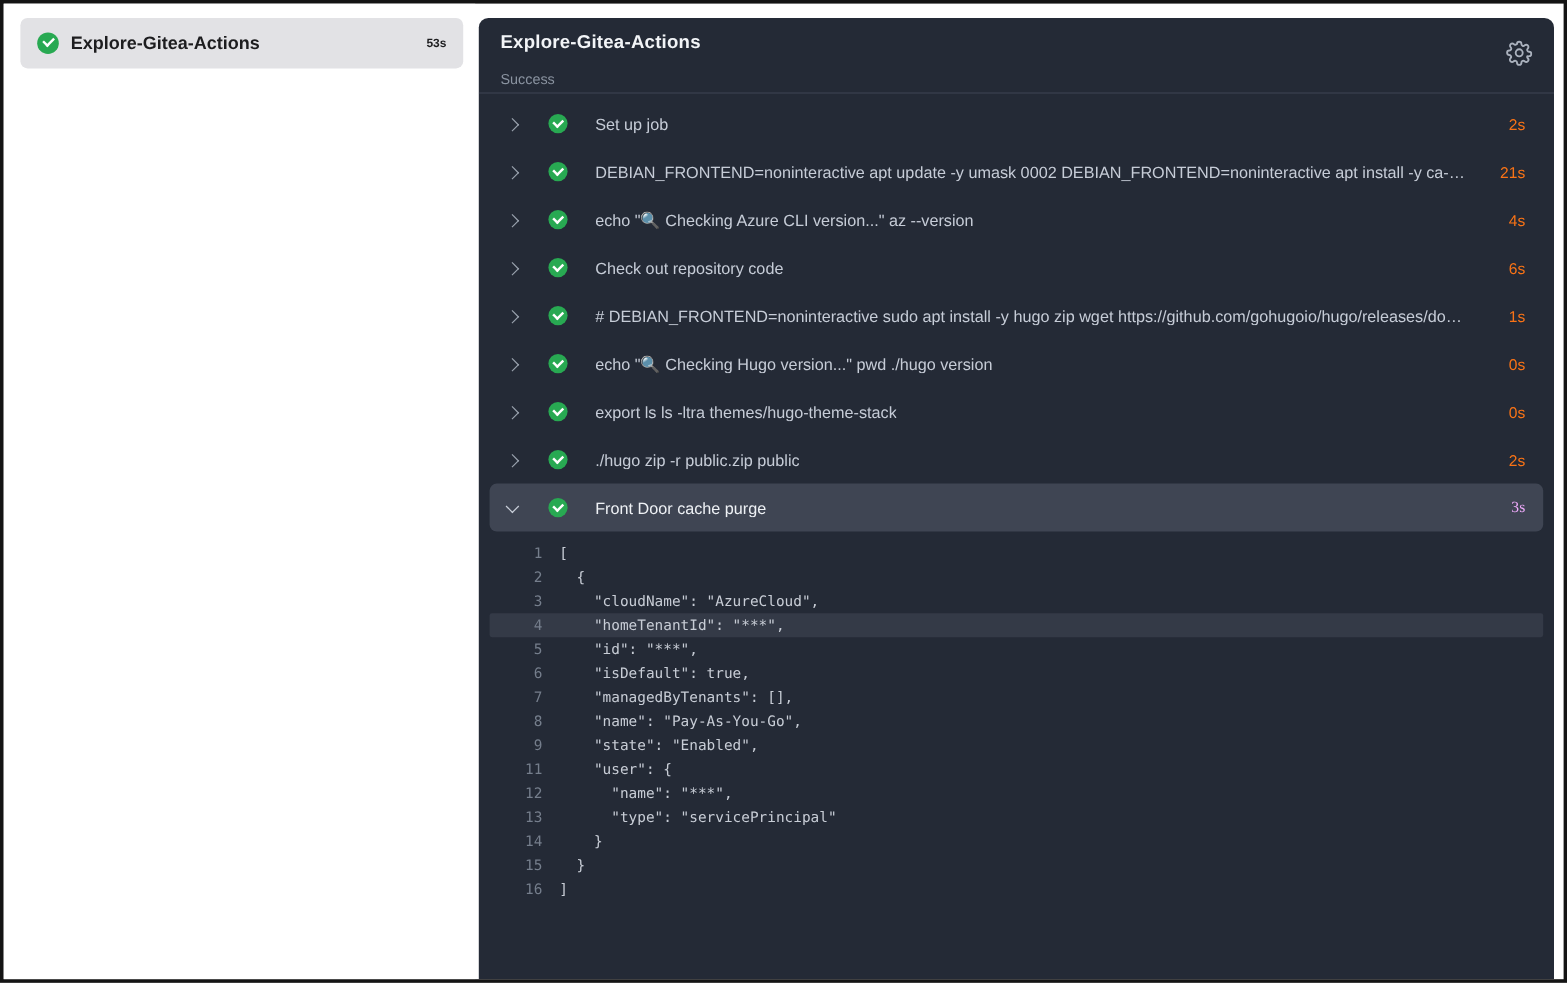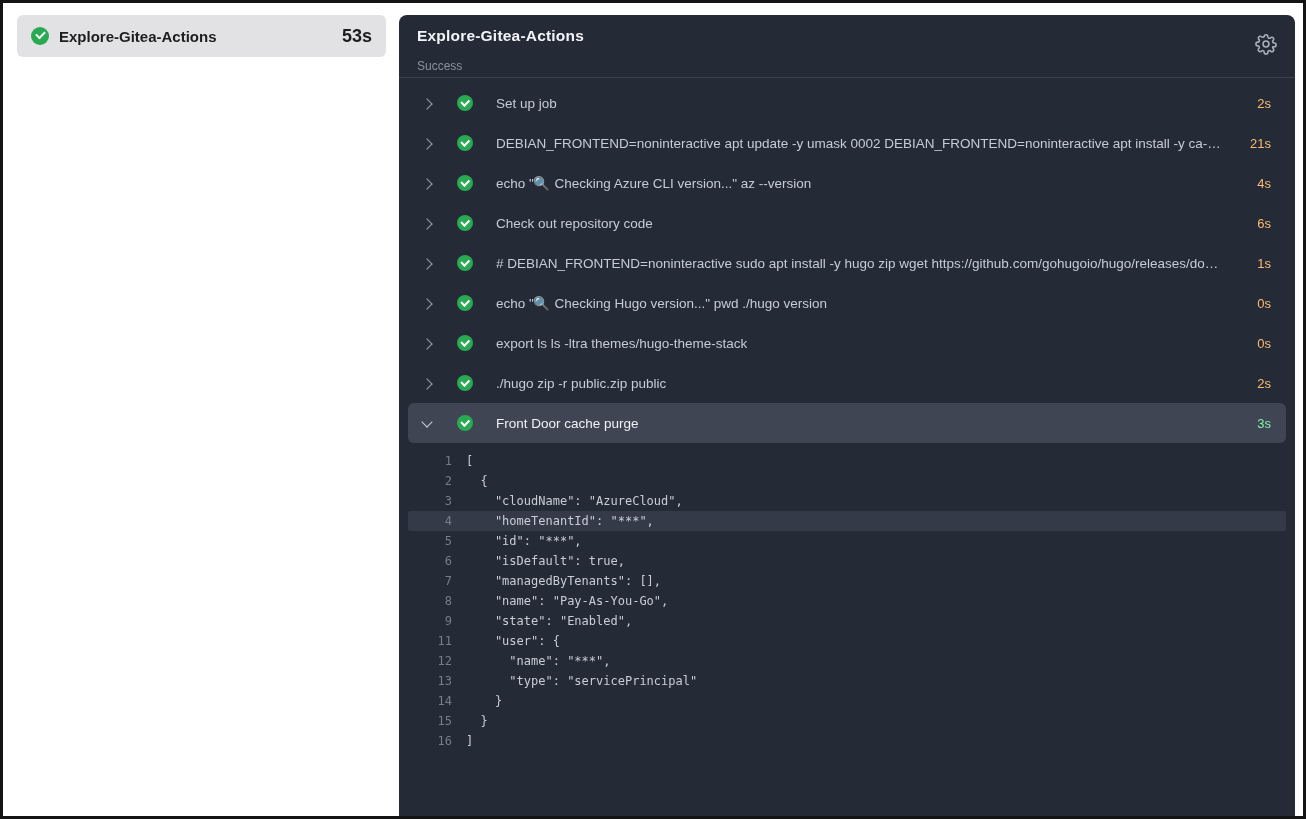--- a/index.html
+++ b/index.html
@@ -13,21 +13,21 @@
   }
   
   .sidebar { position:absolute; left:0; top:0; width:393px; height:100%; background:#ffffff; }
   .job-card {
     position:absolute; left:14px; top:12px; width:369px; height:42px;
     background:#e2e2e5; border-radius:6px;
     display:flex; align-items:center; gap:10px; padding:0 14px;
     cursor:pointer;
   }
   .job-card .job-label { font-size:15px; font-weight:bold; color:#1d1d1f; }
-  .job-card .job-duration { margin-left:auto; font-size:18px; font-weight:bold; color:#1d1d1f; }
+  .job-card .job-duration { margin-left:auto; font-size:10px; font-weight:bold; color:#1d1d1f; }
   
   .check { width:18px; height:18px; flex:0 0 18px; border-radius:50%; background:#28a952; position:relative; }
   .check::after {
     content:""; position:absolute; left:5px; top:4px; width:7px; height:4px;
     border-left:2px solid #fff; border-bottom:2px solid #fff; transform:rotate(-45deg);
   }
   .check.small { width:16px; height:16px; flex:0 0 16px; }
   .check.small::after { left:4px; top:3.5px; width:6px; height:3.5px; }
   
   .panel {
@@ -46,30 +46,30 @@
   
   .steps { padding:5px 9px 0 9px; }
   .step-row {
     height:40px; display:flex; align-items:center; gap:23px;
     padding:0 15px; border-radius:6px; cursor:pointer;
   }
   .step-label {
     font-size:13.5px; color:#c6ccd7; white-space:nowrap; overflow:hidden;
     text-overflow:ellipsis; max-width:730px;
   }
-  .step-duration { margin-left:auto; font-size:13px; color:#fdba74; flex:0 0 auto; }
+  .step-duration { margin-left:auto; font-size:13px; color:#f97316; flex:0 0 auto; }
   .chev { width:7px; height:7px; flex:0 0 9px; position:relative; margin-right:2px; }
   .chev::before {
     content:""; position:absolute; left:0; top:0; width:7px; height:7px;
     border-right:1.8px solid #9aa2ae; border-bottom:1.8px solid #9aa2ae;
     transform:rotate(-45deg);
   }
   .step-row.expanded { background:#3f4553;text-align:center; }
   .step-row.expanded .step-label { color:#eef1f5; }
-  .step-row.expanded .step-duration { color:#86efac; }
+  .step-row.expanded .step-duration { color:#f0abfc;font-family:Liberation Serif, serif; }
   .step-row.expanded .chev::before { transform:rotate(45deg); top:-2px; border-color:#c9cfd9; }
   
   .log { margin:8px 9px 0 9px; font-family:"DejaVu Sans Mono", monospace; font-size:12px; }
   .log-line { display:flex; line-height:20px; border-radius:2px; }
   .log-num { width:44px; text-align:right; color:#757e8c; flex:0 0 44px; user-select:none; }
   .log-text { margin-left:14px; color:#c8cdd6; white-space:pre; }
   .log-line.highlight { background:#343a47; }
 </style>
 </head>
 <body>

